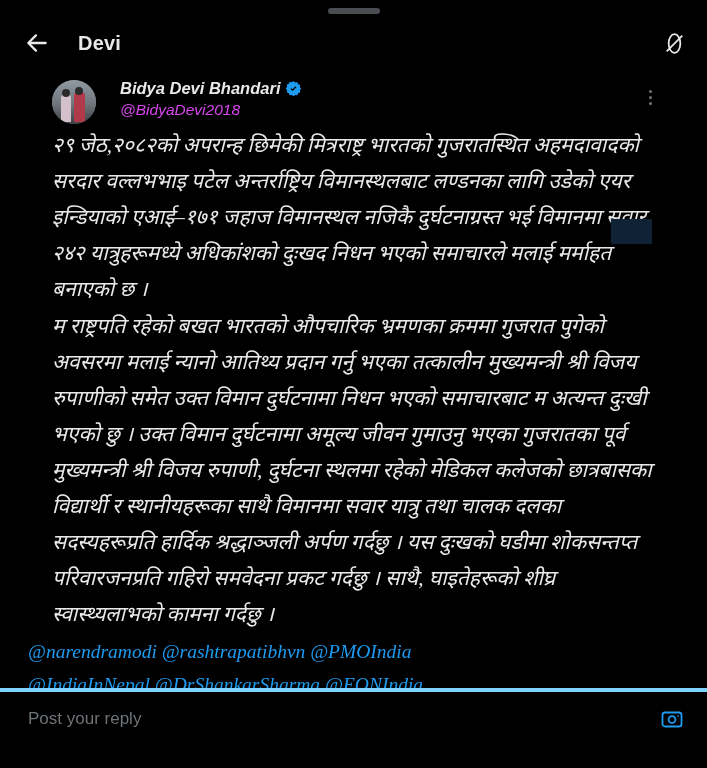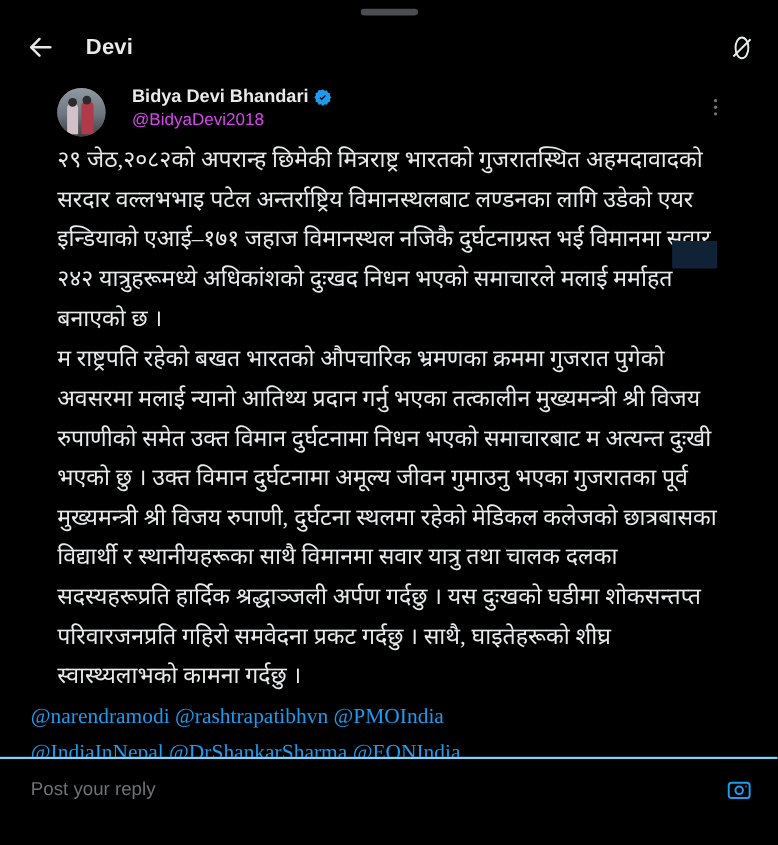--- a/index.html
+++ b/index.html
@@ -69,20 +69,21 @@
     justify-content: center;
     color: #e7e9ea;
     cursor: pointer;
   }
 
   
   .post {
     flex: 1 1 auto;
     overflow: hidden;
     padding: 4px 0 0 0;
+    font-style: italic;
   }
   .post-head {
     display: flex;
     align-items: flex-start;
     padding: 6px 14px 0 52px;
     position: relative;
   }
   .avatar {
     position: absolute;
     left: 52px;
@@ -197,21 +198,21 @@
     padding: 14px 46px 0 54px;
     color: #1d9bf0;
     font-size: 15px;
     cursor: pointer;
   }
 
   
   .composer {
     flex: 0 0 auto;
     height: 58px;
-    border-top: 2px solid #7dd3fc;
+    border-top: 4px solid #7dd3fc;
     display: flex;
     align-items: center;
     padding: 0 20px 0 28px;
   }
   .composer-input {
     flex: 1 1 auto;
     background: transparent;
     border: none;
     outline: none;
     color: #e7e9ea;

